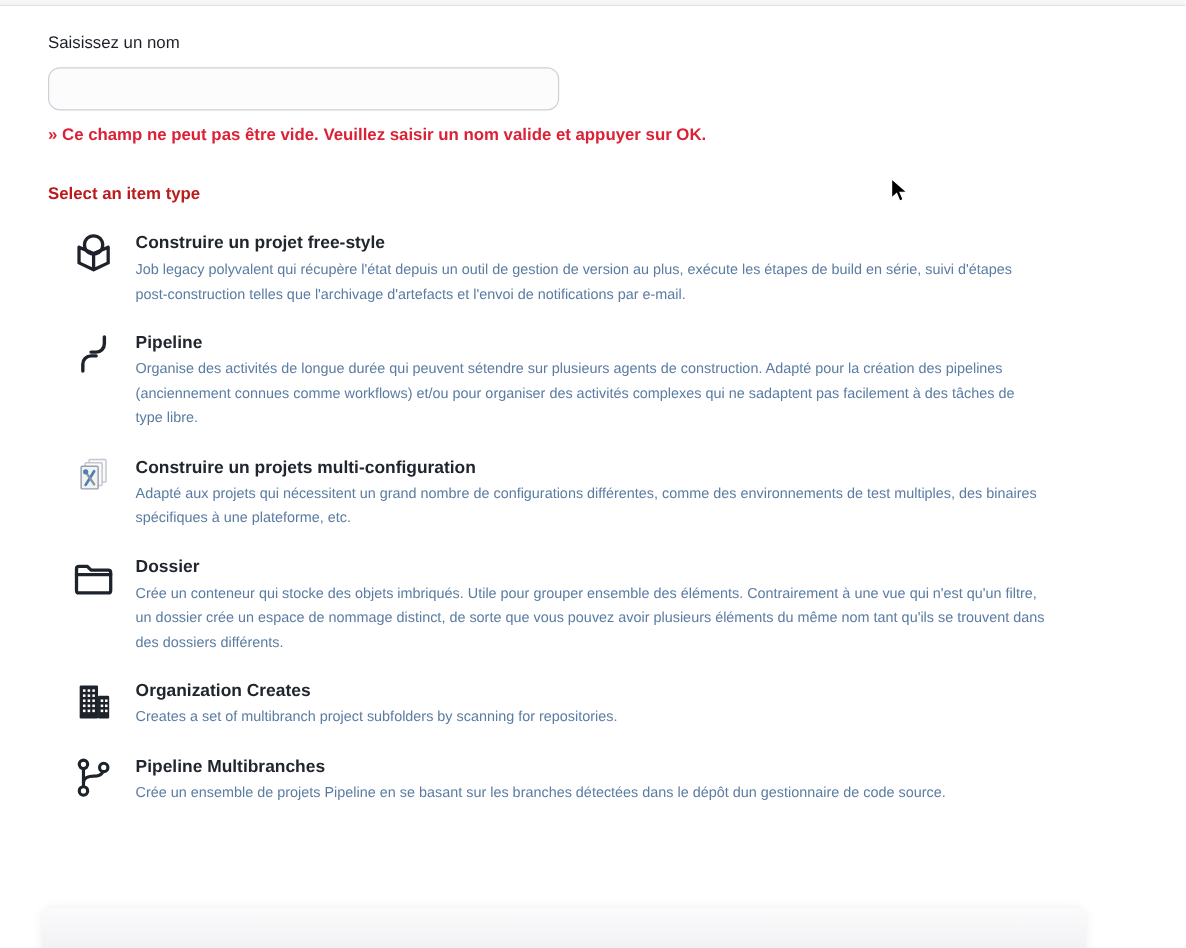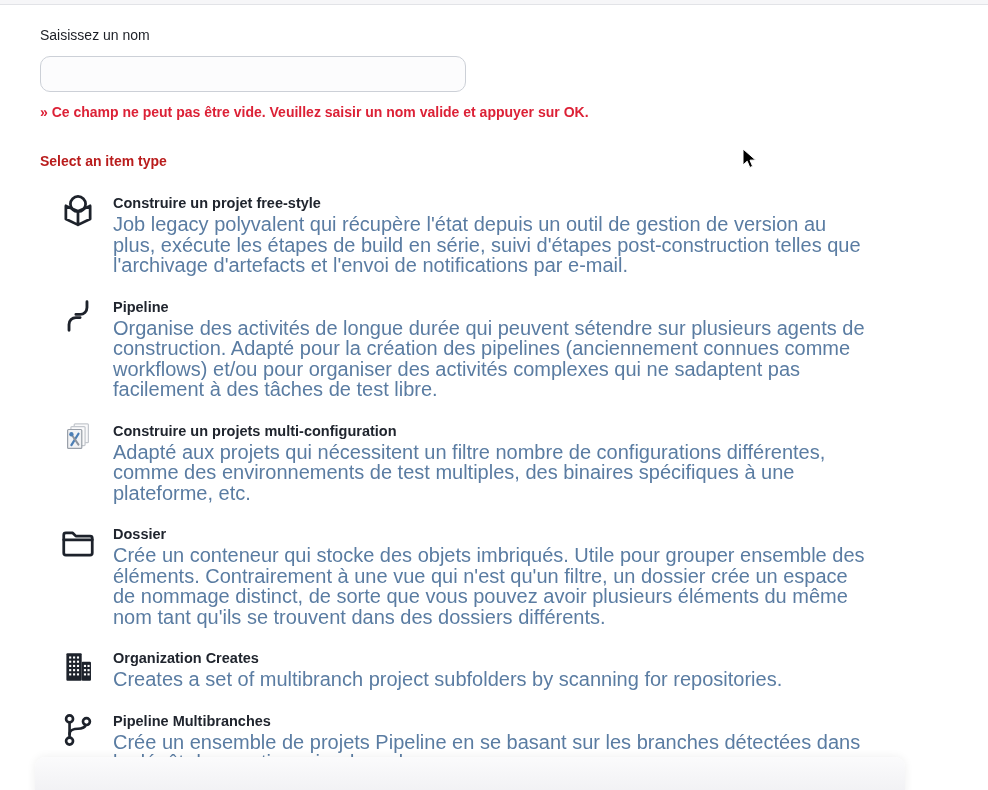--- a/index.html
+++ b/index.html
@@ -75,21 +75,21 @@
     width: 758px;
   }
   li.item .title {
     font-size: 14.5px;
     font-weight: 700;
     color: #20252e;
     line-height: 20px;
   }
   li.item .desc {
     margin-top: 1px;
-    font-size: 20px;
+    font-size: 12px;
     color: #5a7ca2;
     line-height: 20.5px;
   }
   .bottom-bar {
     position: absolute;
     left: 35px;
     top: 757px;
     width: 870px;
     height: 40px;
     border-radius: 10px 10px 0 0;
@@ -131,38 +131,38 @@
 
   <li class="item">
     <span class="icon">
           <svg viewBox="0 0 36 36" width="38" height="38" fill="none" stroke="#1d222b" stroke-width="2.7" stroke-linecap="round" stroke-linejoin="round">
             <path d="M9.5 31.5 V26 A6.5 6.5 0 0 1 16 19.5 H20"></path>
             <path d="M26.5 4.5 V10 A6.5 6.5 0 0 1 20 16.5 H16"></path>
           </svg>
         </span>
     <div class="txt">
       <div class="title">Pipeline</div>
-      <div class="desc">Organise des activités de longue durée qui peuvent sétendre sur plusieurs agents de construction. Adapté pour la création des pipelines (anciennement connues comme workflows) et/ou pour organiser des activités complexes qui ne sadaptent pas facilement à des tâches de test libre.</div>
+      <div class="desc">Organise des activités de longue durée qui peuvent sétendre sur plusieurs agents de construction. Adapté pour la création des pipelines (anciennement connues comme workflows) et/ou pour organiser des activités complexes qui ne sadaptent pas facilement à des tâches de type libre.</div>
     </div>
   </li>
 
   <li class="item">
     <span class="icon">
           <svg viewBox="0 0 36 36" width="34" height="34">
             <rect x="14" y="3" width="15" height="20" rx="1" fill="#fafafb" stroke="#c3c7cd" stroke-width="1.3"></rect>
             <rect x="10.5" y="6" width="15" height="20" rx="1" fill="#fafafb" stroke="#c3c7cd" stroke-width="1.3"></rect>
             <rect x="7" y="9" width="15" height="20" rx="1" fill="#f2f3f5" stroke="#9aa0a9" stroke-width="1.3"></rect>
             <path d="M11 25.5 L18.5 13.5" stroke="#4d7fb5" stroke-width="2.4" stroke-linecap="round"></path>
             <path d="M11 14 L18.5 25" stroke="#8d949e" stroke-width="2.1" stroke-linecap="round"></path>
             <circle cx="11" cy="14" r="2.3" fill="#4d7fb5"></circle>
           </svg>
         </span>
     <div class="txt">
       <div class="title">Construire un projets multi-configuration</div>
-      <div class="desc">Adapté aux projets qui nécessitent un filtre nombre de configurations différentes, comme des environnements de test multiples, des binaires spécifiques à une plateforme, etc.</div>
+      <div class="desc">Adapté aux projets qui nécessitent un grand nombre de configurations différentes, comme des environnements de test multiples, des binaires spécifiques à une plateforme, etc.</div>
     </div>
   </li>
 
   <li class="item">
     <span class="icon">
           <svg viewBox="0 0 36 36" width="38" height="38" fill="none" stroke="#1d222b" stroke-width="2.6" stroke-linejoin="round" stroke-linecap="round">
             <path d="M4.5 27.5 V10.5 Q4.5 8.5 6.5 8.5 H13 L16 11.5 H29.5 Q31.5 11.5 31.5 13.5 V27.5 Q31.5 29.5 29.5 29.5 H6.5 Q4.5 29.5 4.5 27.5 Z"></path>
             <path d="M4.5 15 H31.5"></path>
           </svg>
         </span>

